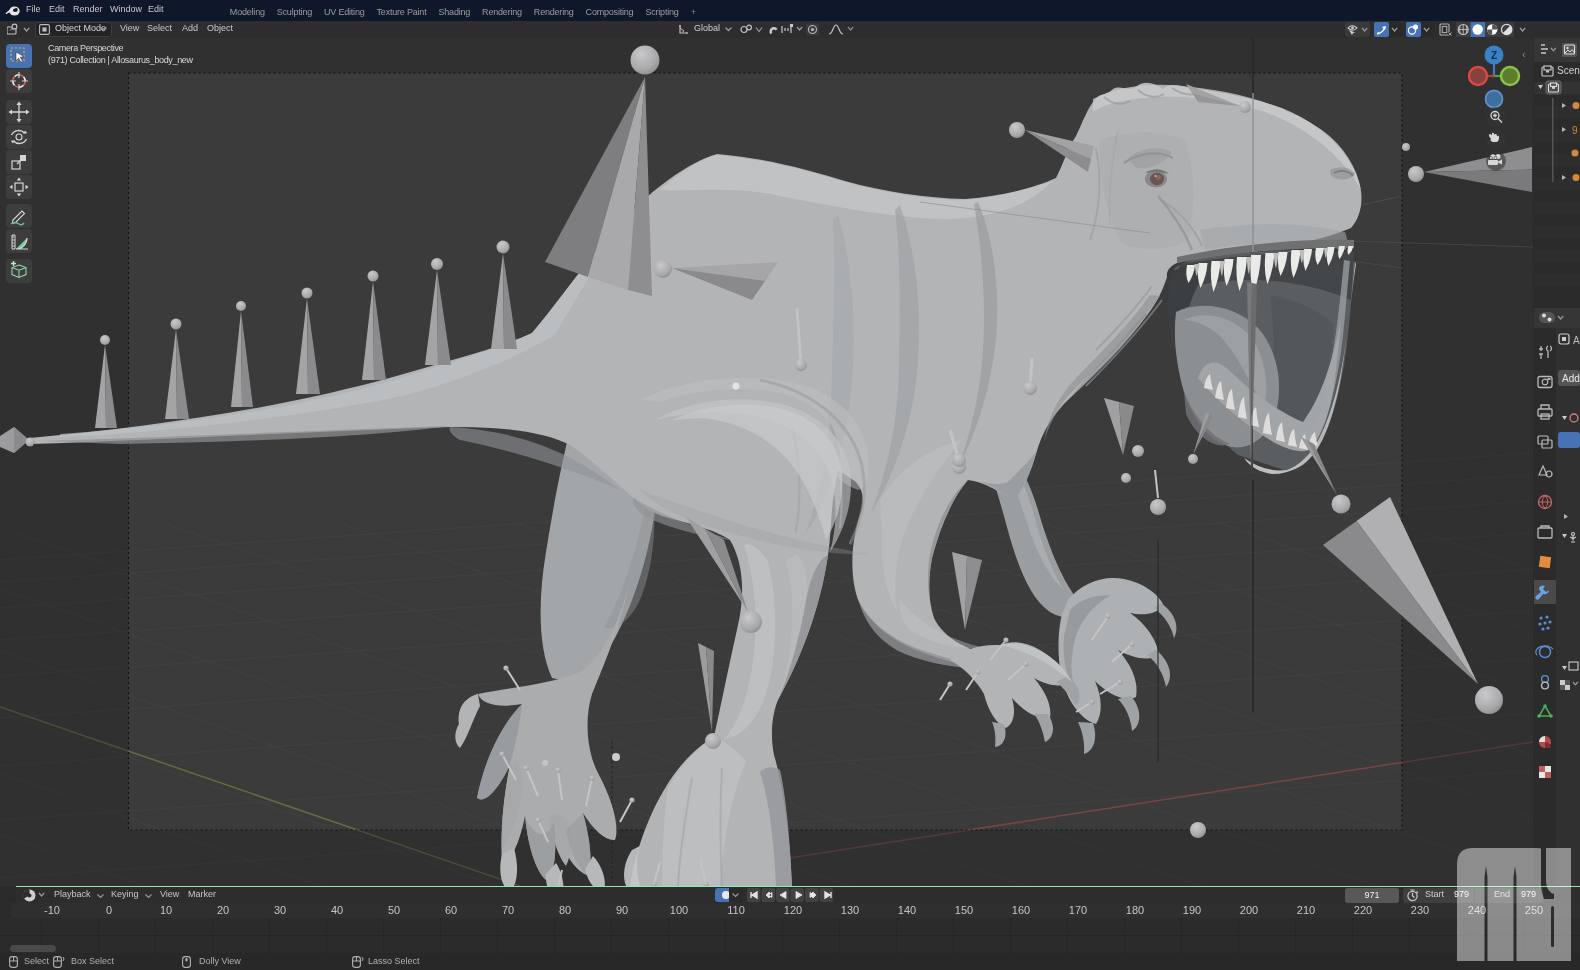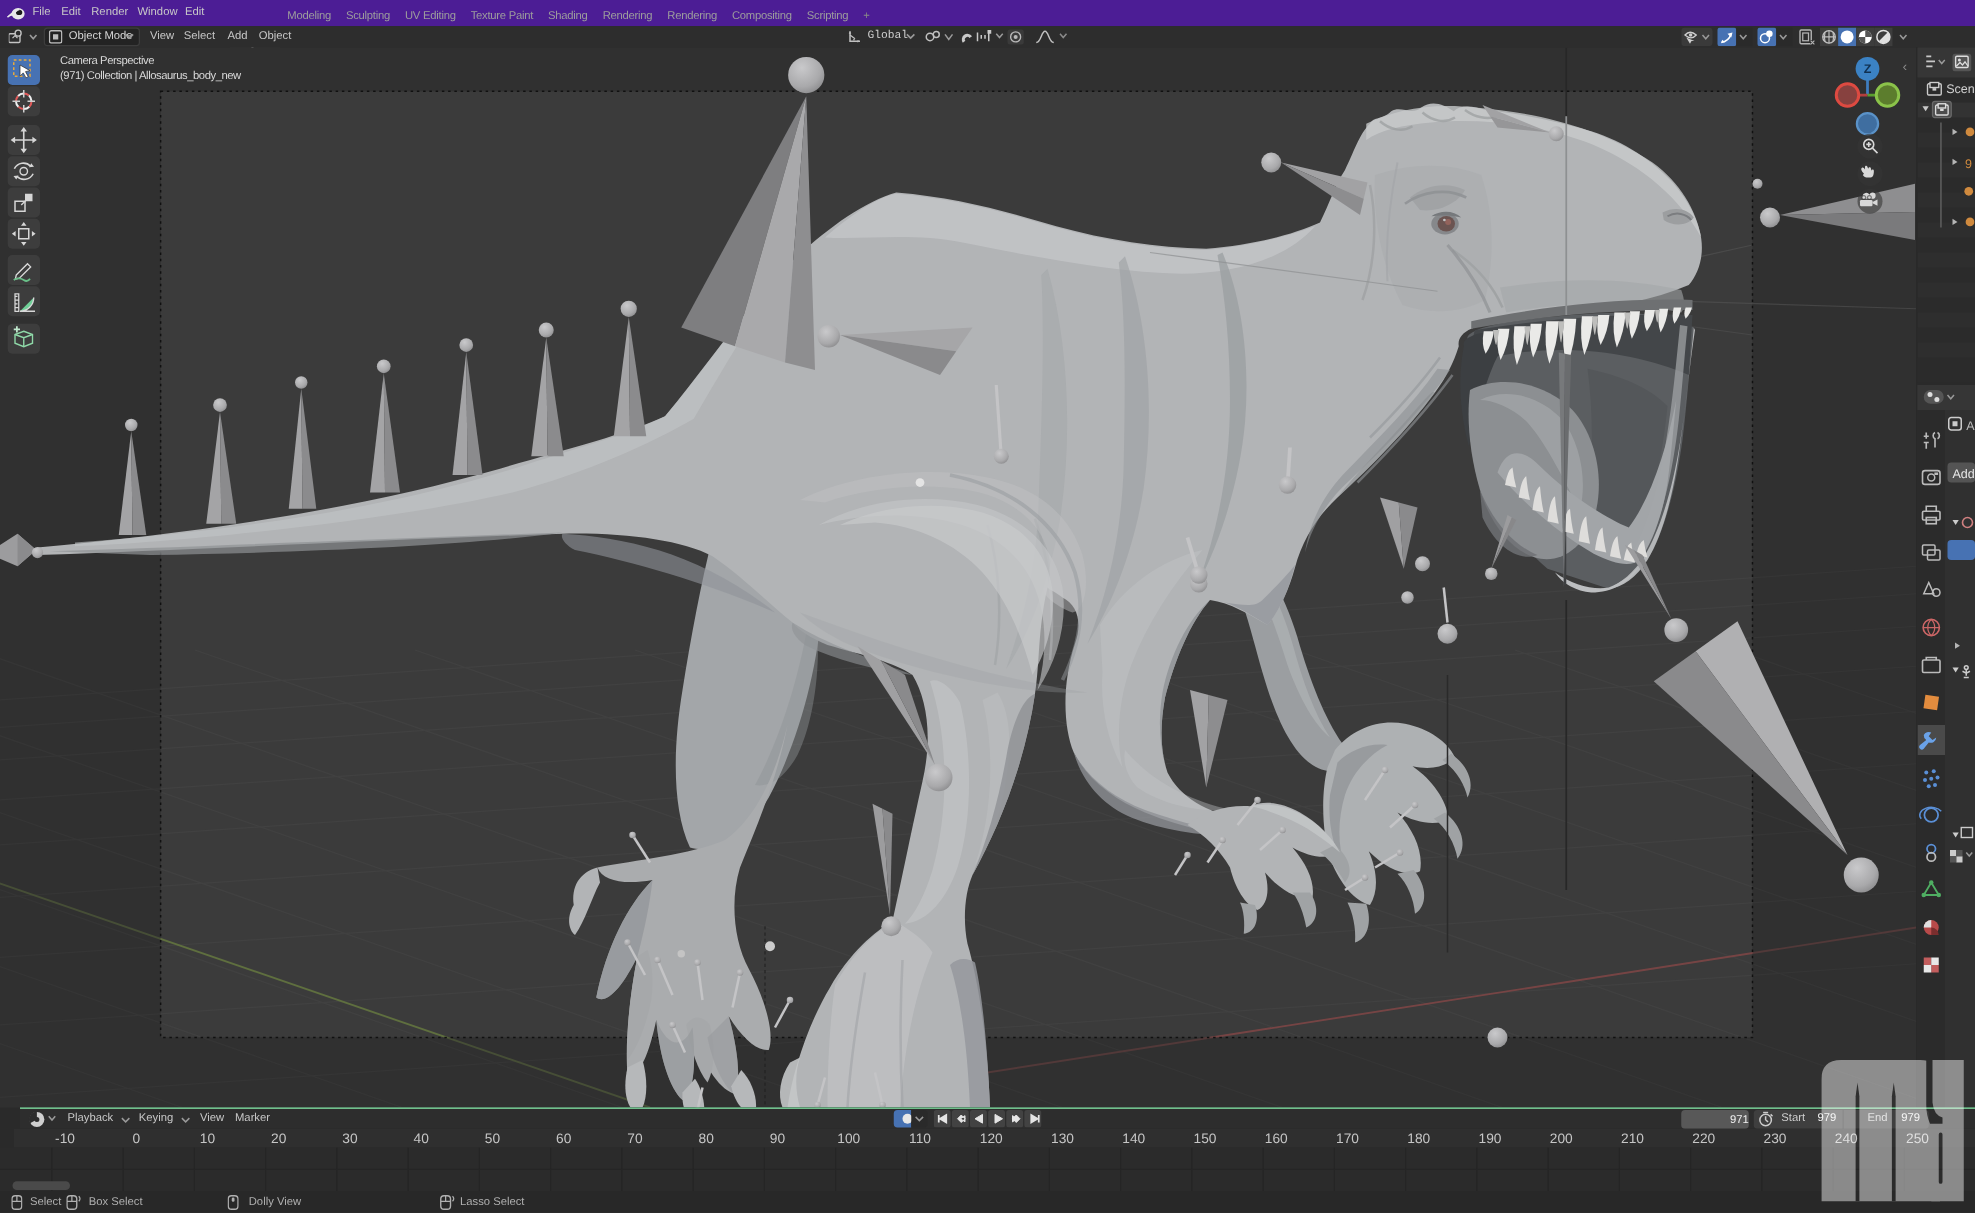--- a/index.html
+++ b/index.html
@@ -6,21 +6,21 @@
   html,body { width:1580px; height:970px; overflow:hidden; background:#2a2a2a;
     font-family:"Liberation Sans", sans-serif; }
   #root { position:absolute; top:0; left:0; width:1580px; height:970px; }
   .abs { position:absolute; }
   .txt { color:#c8c8c8; font-size:9px; letter-spacing:0px; white-space:nowrap; }
 </style>
 </head>
 <body>
 <div id="root">
 
-  <div class="abs" id="topbar" style="left:0;top:0;width:1580px;height:21px;background:#4c1d95;">
+  <div class="abs" id="topbar" style="left:0;top:0;width:1580px;height:21px;background:#0f172a;">
     <svg class="abs" style="left:5px;top:3px;" width="16" height="14" viewBox="0 0 16 14">
       <ellipse cx="9.5" cy="8" rx="5.2" ry="4.6" fill="#e8e8e8"></ellipse>
       <ellipse cx="10.3" cy="6.9" rx="2.5" ry="2.1" fill="#1c1c1c"></ellipse>
       <path d="M0.5,10.5 L6.5,5.5 L10,5 L4.5,9.5 Z" fill="#e8e8e8"></path>
       <path d="M1,10.8 L7.5,5.2 10.5,4.6" stroke="#e8e8e8" stroke-width="1.2" fill="none"></path>
     </svg>
 
     <div class="abs txt" style="left:26px;top:4px;">File</div>
     <div class="abs txt" style="left:49px;top:4px;">Edit</div>
     <div class="abs txt" style="left:73px;top:4px;">Render</div>
@@ -61,21 +61,21 @@
     <div class="abs txt" style="left:120px;top:2px;">View</div>
     <div class="abs txt" style="left:147px;top:2px;">Select</div>
     <div class="abs txt" style="left:182px;top:2px;">Add</div>
     <div class="abs txt" style="left:207px;top:2px;">Object</div>
 
     <svg class="abs" style="left:678px;top:3px;" width="12" height="11" viewBox="0 0 12 11">
       <path d="M2,1 v8 h8" stroke="#c0c0c0" stroke-width="1.2" fill="none"></path>
       <path d="M2,4 l4,3" stroke="#c0c0c0" stroke-width="1" fill="none"></path>
       <path d="M2,1 l-1,2 h2 z M10,9 l-2,-1 v2 z M6,7 l-1.6,0.3 0.8,1.4 z" fill="#c0c0c0"></path>
     </svg>
-    <div class="abs txt" style="left:694px;top:2px;color:#d0d0d0;font-family:Liberation Mono, monospace;">Global</div>
+    <div class="abs txt" style="left:694px;top:2px;color:#d0d0d0;">Global</div>
     <svg class="abs" style="left:724px;top:5px;" width="9" height="7" viewBox="0 0 9 7">
         <path d="M1.5,1.5 l3,3 3,-3" stroke="#9a9a9a" stroke-width="1.3" fill="none"></path>
       </svg>
     <svg class="abs" style="left:740px;top:3px;" width="26" height="11" viewBox="0 0 26 11">
       <circle cx="4" cy="5.5" r="3" fill="none" stroke="#c0c0c0" stroke-width="1.2"></circle>
       <circle cx="9" cy="3.5" r="2.4" fill="none" stroke="#c0c0c0" stroke-width="1.2"></circle>
       <path d="M16,2 l3,4 3,-4" stroke="#9a9a9a" stroke-width="1.2" fill="none" transform="translate(0,1.5)"></path>
     </svg>
     <svg class="abs" style="left:766px;top:2px;" width="56 " height="13" viewBox="0 0 56 13">
       <path d="M2,9 a4.5,4.5 0 1 1 9,0 l-2.5,0 a2,2 0 1 0 -4,0 z" fill="#c8c8c8" transform="rotate(-35 6.5 6.5)"></path>
@@ -742,21 +742,21 @@
       <g fill="#e4e4e4" stroke="#e4e4e4">
         <path d="M4,4 v6 M10,4 l-5,3 5,3 z" stroke-width="1.4"></path>
         <path d="M19,7 l3,-3 3,3 -3,3 z M25,4.5 l-3.5,2.5 3.5,2.5 z" stroke-width="0.8"></path>
         <path d="M39,3.5 l-6,3.5 6,3.5 z" stroke-width="0.8"></path>
         <path d="M49,3.5 l6,3.5 -6,3.5 z" stroke-width="0.8"></path>
         <path d="M63,7 l3,-3 3,3 -3,3 z M63,4.5 l3.5,2.5 -3.5,2.5 z" stroke-width="0.8"></path>
         <path d="M84,4 v6 M78,4 l5,3 -5,3 z" stroke-width="1.4"></path>
       </g>
     </svg>
 
-    <div class="abs" style="left:1329px;top:1px;width:54px;height:15px;background:#585858;border-radius:3px;color:#f0f0f0;font-size:9px;text-align:right;line-height:15px;">971</div>
+    <div class="abs" style="left:1329px;top:1px;width:54px;height:15px;background:#585858;border-radius:3px;color:#f0f0f0;font-size:9px;text-align:center;line-height:15px;">971</div>
     <div class="abs" style="left:1387px;top:1px;width:71px;height:15px;background:#3f3f3f;border-radius:3px 0 0 3px;"></div>
     <svg class="abs" style="left:1390px;top:2px;" width="13" height="13" viewBox="0 0 13 13">
       <circle cx="6.5" cy="7" r="4.6" fill="none" stroke="#ccc" stroke-width="1.2"></circle>
       <path d="M6.5,7 V4 M6.5,7 l2,1.5 M4.5,1 h4 M10.5,2.5 l1.5,1.5" stroke="#ccc" stroke-width="1.2" fill="none"></path>
     </svg>
     <div class="abs txt" style="left:1409px;top:2px;color:#cfcfcf;">Start</div>
     <div class="abs txt" style="left:1438px;top:2px;color:#f0f0f0;">979</div>
     <div class="abs" style="left:1459px;top:1px;width:68px;height:15px;background:#3f3f3f;border-radius:0 3px 3px 0;"></div>
     <div class="abs txt" style="left:1478px;top:2px;color:#cfcfcf;">End</div>
     <div class="abs txt" style="left:1505px;top:2px;color:#f0f0f0;">979</div>

